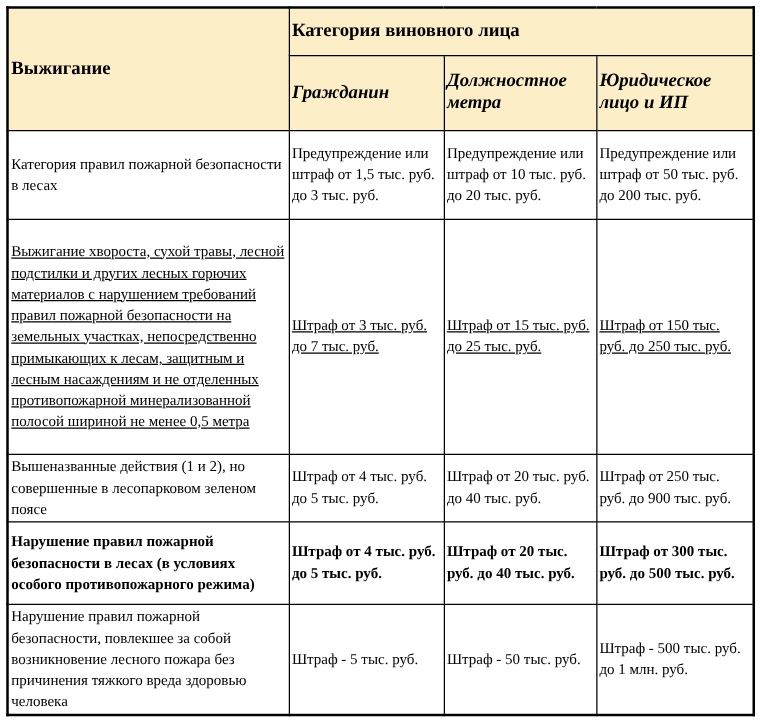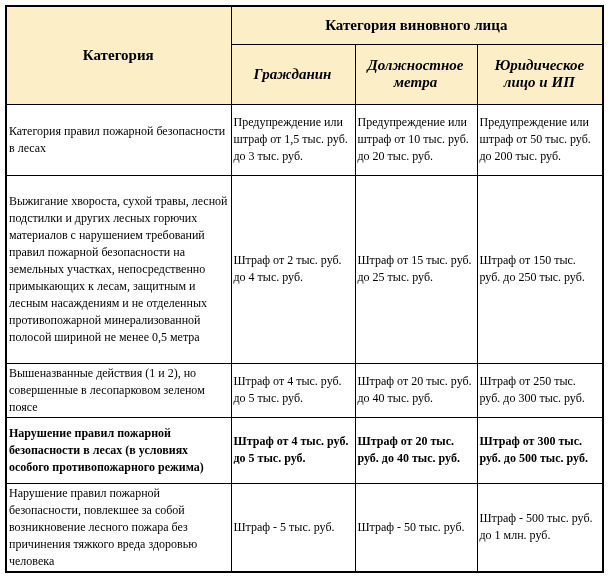--- a/index.html
+++ b/index.html
@@ -30,74 +30,73 @@
     font-size: 12px;
     line-height: 17px;
     color: #000000;
     vertical-align: middle;
     text-align: left;
     overflow: hidden;
   }
   table.penalty-table th {
     background: #FCEEC7;
     font-weight: bold;
-    text-align: center;
     vertical-align: middle;
     font-size: 15px;
   }
   td { background: #ffffff; }
   tr.hrow1 { height: 38px; }
   tr.hrow2 { height: 60px; font-style: italic; }
   tr.r0 { height: 71px; }
-  tr.r1 { height: 188px; }
+  tr.r1 { height: 188px; text-decoration: underline; }
   tr.r2 { height: 50px; }
   tr.r3 { height: 66px; font-weight: bold; }
   tr.r4 { height: 83px; }
 </style>
 </head>
 <body>
 
 <div class="page">
   <table class="penalty-table">
     <colgroup>
       <col style="width:225px">
       <col style="width:124px">
       <col style="width:122px">
       <col style="width:126px">
     </colgroup>
     <tbody>
       <tr class="hrow1">
-        <th rowspan="2">Категория</th>
+        <th rowspan="2">Выжигание</th>
         <th colspan="3">Категория виновного лица</th>
       </tr>
       <tr class="hrow2">
         <th>Гражданин</th>
         <th>Должностное метра</th>
         <th>Юридическое лицо и ИП</th>
       </tr>
 
       <tr class="r0">
         <td>Категория правил пожарной безопасности в лесах</td>
         <td>Предупреждение или штраф от 1,5 тыс. руб. до 3 тыс. руб.</td>
         <td>Предупреждение или штраф от 10 тыс. руб. до 20 тыс. руб.</td>
         <td>Предупреждение или штраф от 50 тыс. руб. до 200 тыс. руб.</td>
       </tr>
 
       <tr class="r1">
         <td>Выжигание хвороста, сухой травы, лесной подстилки и других лесных горючих материалов с нарушением требований правил пожарной безопасности на земельных участках, непосредственно примыкающих к лесам, защитным и лесным насаждениям и не отделенных противопожарной минерализованной полосой шириной не менее 0,5 метра</td>
-        <td>Штраф от 2 тыс. руб. до 4 тыс. руб.</td>
+        <td>Штраф от 3 тыс. руб. до 7 тыс. руб.</td>
         <td>Штраф от 15 тыс. руб. до 25 тыс. руб.</td>
         <td>Штраф от 150 тыс. руб. до 250 тыс. руб.</td>
       </tr>
 
       <tr class="r2">
         <td>Вышеназванные действия (1 и 2), но совершенные в лесопарковом зеленом поясе</td>
         <td>Штраф от 4 тыс. руб. до 5 тыс. руб.</td>
         <td>Штраф от 20 тыс. руб. до 40 тыс. руб.</td>
-        <td>Штраф от 250 тыс. руб. до 300 тыс. руб.</td>
+        <td>Штраф от 250 тыс. руб. до 900 тыс. руб.</td>
       </tr>
 
       <tr class="r3">
         <td>Нарушение правил пожарной безопасности в лесах (в условиях особого противопожарного режима)</td>
         <td>Штраф от 4 тыс. руб. до 5 тыс. руб.</td>
         <td>Штраф от 20 тыс. руб. до 40 тыс. руб.</td>
         <td>Штраф от 300 тыс. руб. до 500 тыс. руб.</td>
       </tr>
 
       <tr class="r4">

